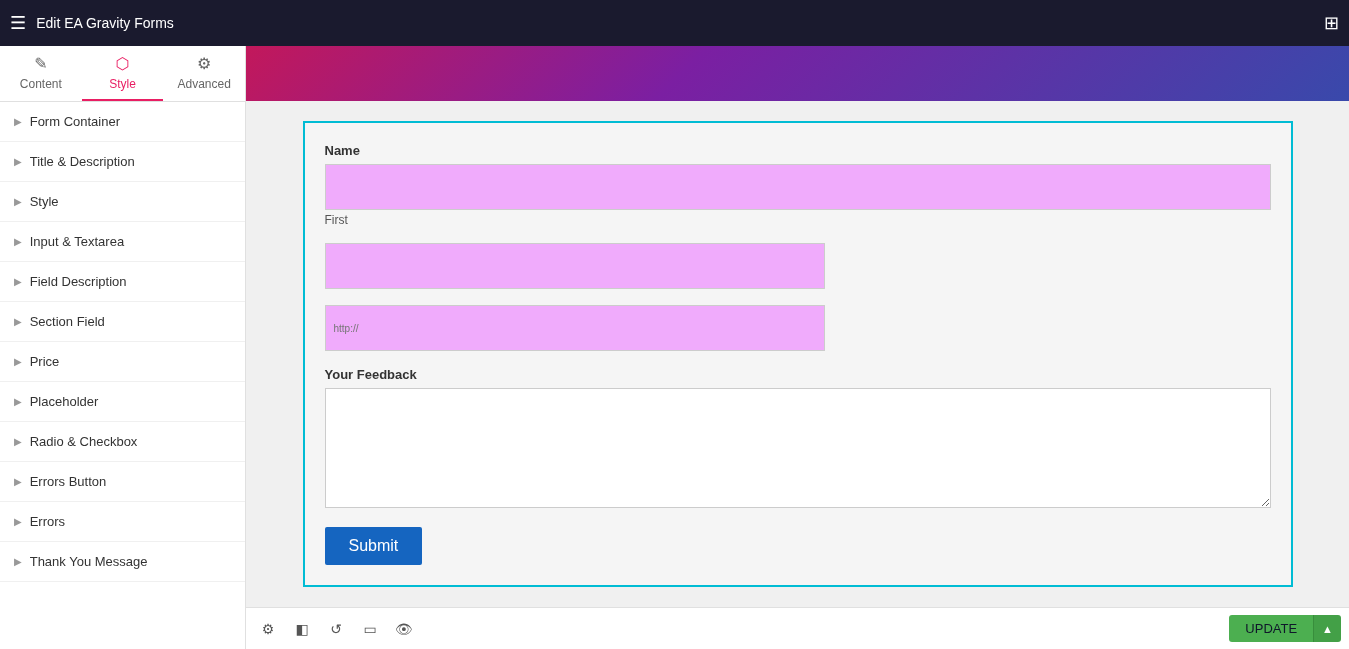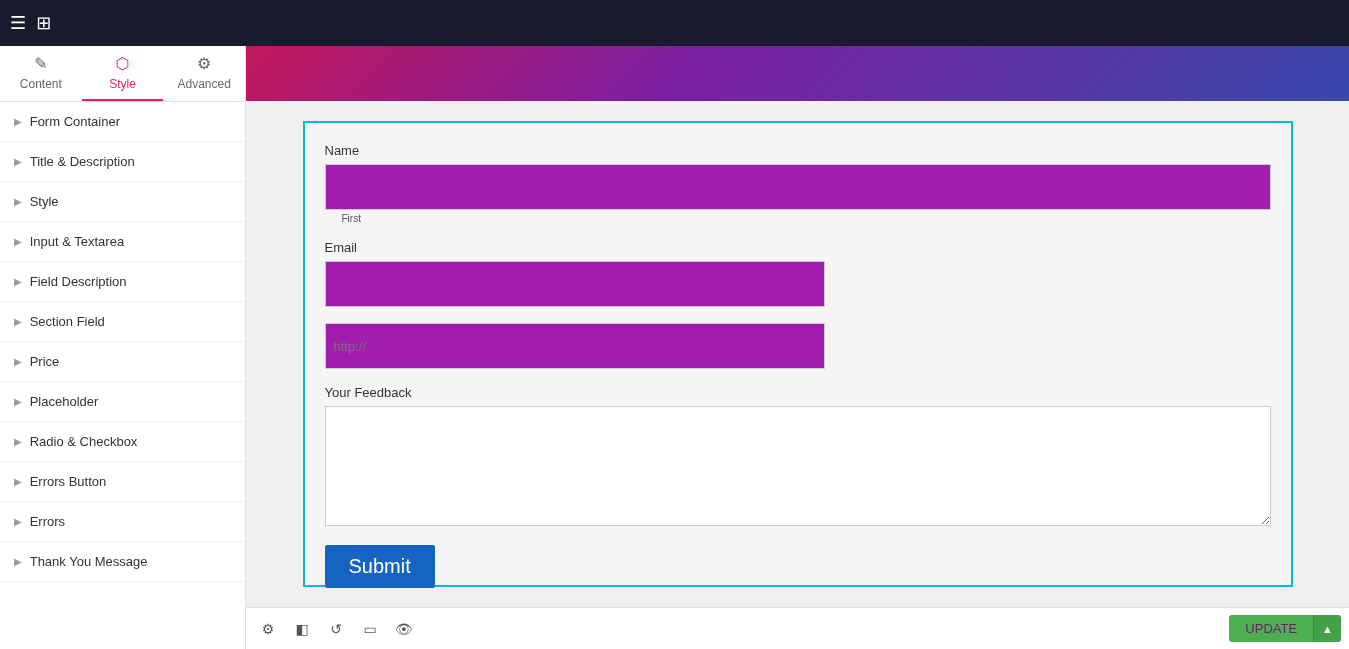--- a/index.html
+++ b/index.html
@@ -128,68 +128,67 @@
 
     .form-field-group {
       margin-bottom: 16px;
     }
 
     .form-label {
       font-size: 13px;
       color: #333;
       margin-bottom: 6px;
       display: block;
-      font-weight: 400;
+      font-weight: 700;
     }
 
     .form-row {
       display: flex;
       gap: 16px;
     }
 
     .form-col {
       flex: 1;
       display: flex;
       flex-direction: column;
     }
 
     .form-input {
       border: 1px solid #ccc;
-      background: #a21caf;
+      background: #f0abfc;
       padding: 22px 8px;
-      font-size: 13px;
+      font-size: 10px;
       outline: none;
       width: 100%;
       height: 32px;
     }
 
     .sub-label {
-      font-size: 10px;
+      font-size: 12px;
       color: #555;
       margin-top: 3px;
-      margin-left: 17px;
     }
 
     .form-textarea {
       border: 1px solid #ccc;
       background: #fff;
       padding: 6px 8px;
       font-size: 13px;
       outline: none;
       width: 100%;
       height: 120px;
       resize: vertical;
     }
 
     .submit-btn {
       background: #1565c0;
       color: white;
       border: none;
       padding: 10px 24px;
-      font-size: 20px;
+      font-size: 16px;
       cursor: pointer;
       border-radius: 2px;
     }
 
     
     .bottom-toolbar {
       height: 42px;
       background: #fff;
       border-top: 1px solid #e0e0e0;
       display: flex;
@@ -208,21 +207,21 @@
       color: #555;
       font-size: 14px;
       border-radius: 3px;
     }
     .update-btn-group {
       display: flex;
       margin-left: auto;
     }
     .update-btn {
       background: #4caf50;
-      color: #701a75;
+      color: #0f172a;
       border: none;
       padding: 6px 16px;
       font-size: 13px;
       cursor: pointer;
       border-radius: 3px 0 0 3px;
       font-weight: 500;
     }
     .update-btn-arrow {
       background: #43a047;
       color: white;
@@ -236,20 +235,21 @@
 
     .sidebar-relative {
       position: relative;
     }
   </style>
 </head>
 <body>
 
 <div class="top-bar">
   <span class="top-bar-hamburger">☰</span>
+  <span class="top-bar-title">Edit EA Gravity Forms</span>
   <span class="top-bar-grid">⊞</span>
 </div>
 
 <div class="main-layout">
 
   <div class="sidebar sidebar-relative">
 
     <div class="tabs">
       <div class="tab">
         <span class="tab-icon">✎</span>
@@ -329,21 +329,20 @@
           <div class="form-row">
             <div class="form-col">
               <input class="form-input" type="text" style="">
               <span class="sub-label">First</span>
             </div>
           </div>
         </div>
 
         
         <div class="form-field-group">
-          <label class="form-label">Email</label>
           <input class="form-input" type="email" style="max-width: 500px;">
         </div>
 
         
         <div class="form-field-group">
           <input class="form-input" type="text" style="max-width: 500px;" placeholder="http://">
         </div>
 
         
         <div class="form-field-group">

